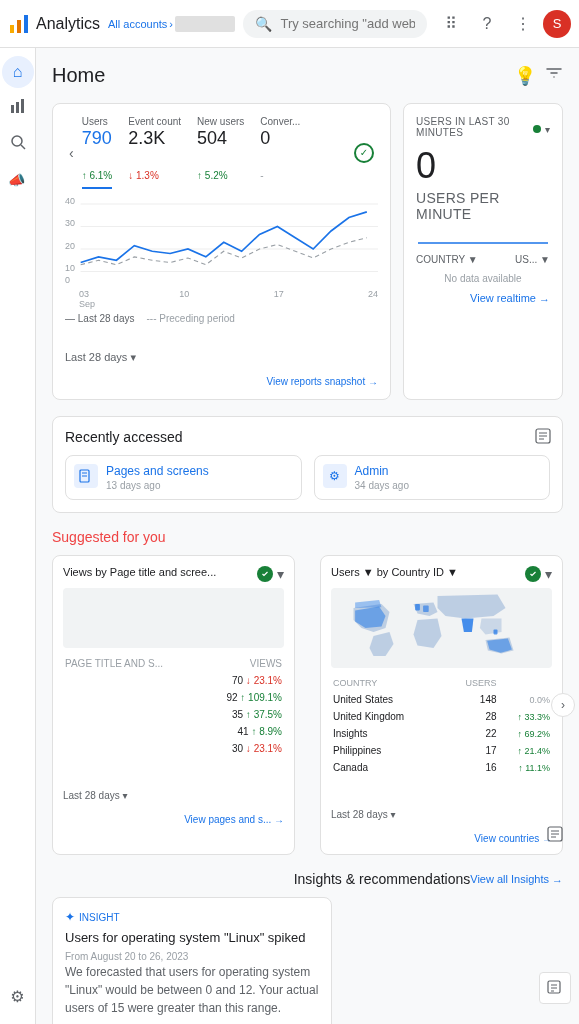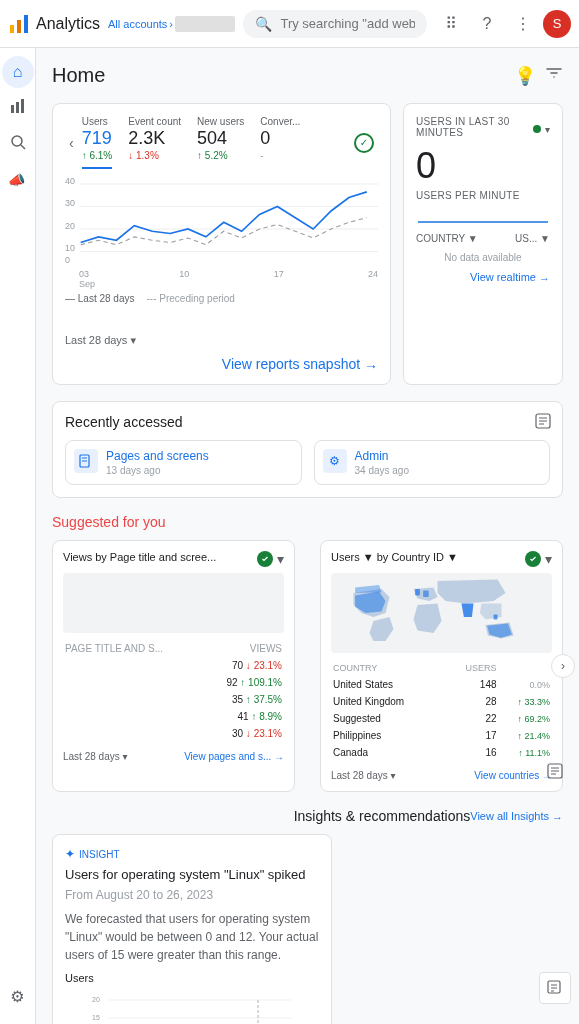--- a/index.html
+++ b/index.html
@@ -46,41 +46,41 @@
     .stats-section { display: flex; gap: 12px; margin-bottom: 16px; }
     .stats-card {
       background: #fff; border-radius: 8px; border: 1px solid #e0e0e0; padding: 12px;
       flex: 1; min-width: 0;
     }
     .stats-tabs { display: flex; gap: 16px; border-bottom: 1px solid #e0e0e0; margin-bottom: 8px; flex-wrap: wrap; }
     .stats-tab { font-size: 11px; color: #5f6368; cursor: pointer; padding-bottom: 6px; display: flex; flex-direction: column; gap: 1px; }
     .stats-tab.active { color: #1a73e8; border-bottom: 2px solid #1a73e8; }
     .stats-tab .tab-value { font-size: 18px; font-weight: 400; color: #202124; }
     .stats-tab.active .tab-value { color: #1a73e8; }
-    .stats-tab .tab-change { font-size: 10px; }
+    .stats-tab .tab-change { font-size: 10px; margin-top: 20px; }
     .stats-tab .tab-change.up { color: #188038; }
     .stats-tab .tab-change.down { color: #d93025; }
     .stats-tab .tab-label { font-size: 10px; color: #5f6368; }
     .nav-arrow { color: #5f6368; font-size: 14px; cursor: pointer; padding: 0 4px; align-self: center; }
 
     .chart-area { height: 90px; position: relative; margin: 4px 0; }
     svg.chart { width: 100%; height: 100%; }
     
     .chart-footer { display: flex; justify-content: space-between; align-items: center; margin-top: 4px; }
     .chart-legend { display: flex; gap: 12px; font-size: 10px; color: #5f6368; align-items: center; }
-    .view-reports { font-size: 14px; color: #1a73e8; cursor: pointer; display: flex; align-items: center; gap: 2px; margin-top: 48px; }
+    .view-reports { font-size: 10px; color: #1a73e8; cursor: pointer; display: flex; align-items: center; gap: 2px; margin-top: 48px; }
 
     
     .realtime-card {
       background: #fff; border-radius: 8px; border: 1px solid #e0e0e0; padding: 12px;
       width: 160px; flex-shrink: 0;
     }
     .realtime-title { font-size: 10px; color: #5f6368; font-weight: 500; text-transform: uppercase; margin-bottom: 4px; letter-spacing: 0.3px; }
     .realtime-value { font-size: 36px; font-weight: 300; color: #202124; line-height: 1.1; }
-    .realtime-sub { font-size: 10px; color: #5f6368; margin-top: 4px; text-transform: uppercase; letter-spacing: 0.3px; }
+    .realtime-sub { font-size: 14px; color: #5f6368; margin-top: 4px; text-transform: uppercase; letter-spacing: 0.3px; }
     .realtime-chart { height: 20px; margin: 6px 0; }
     .realtime-filter { display: flex; justify-content: space-between; align-items: center; font-size: 10px; color: #5f6368; }
     .realtime-filter-item { cursor: pointer; display: flex; align-items: center; gap: 2px; }
     .no-data { font-size: 10px; color: #9aa0a6; text-align: center; margin: 8px 0; }
     .view-realtime { font-size: 11px; color: #1a73e8; cursor: pointer; text-align: right; margin-top: 8px; }
     .realtime-status { display: flex; align-items: center; gap: 4px; }
     .status-dot-green { width: 8px; height: 8px; border-radius: 50%; background: #188038; }
 
     
     .section-title { font-size: 14px; font-weight: 500; color: #202124; margin-bottom: 10px; }
@@ -112,35 +112,35 @@
     .mini-table .down { color: #d93025; }
 
     
     .countries-table { width: 100%; font-size: 10px; }
     .countries-table th { color: #9aa0a6; font-weight: 500; text-align: right; padding: 2px 0; font-size: 9px; }
     .countries-table th:first-child { text-align: left; }
     .countries-table td { padding: 2px 0; text-align: right; }
     .countries-table td:first-child { text-align: left; color: #202124; font-size: 10px; }
 
     .card-footer { display: flex; justify-content: space-between; align-items: center; margin-top: 8px; font-size: 10px; color: #5f6368; }
-    .view-link { color: #1a73e8; cursor: pointer; display: flex; align-items: center; gap: 2px; }
+    .view-link { color: #1a73e8; cursor: pointer; display: flex; align-items: center; gap: 2px; margin-top: 48px; }
 
     .chevron-right-btn { position: absolute; right: -12px; top: 50%; transform: translateY(-50%); width: 24px; height: 24px; border-radius: 50%; background: #fff; border: 1px solid #e0e0e0; display: flex; align-items: center; justify-content: center; cursor: pointer; z-index: 2; font-size: 12px; color: #5f6368; }
 
     
     .insights-section { margin-bottom: 16px; }
     .insights-header { display: flex; justify-content: flex-end; align-items: center; margin-bottom: 10px; }
     .insights-title { font-size: 14px; font-weight: 500; }
     .view-all-insights { font-size: 11px; color: #1a73e8; cursor: pointer; display: flex; align-items: center; gap: 2px; }
 
     .insight-card { background: #fff; border-radius: 8px; border: 1px solid #e0e0e0; padding: 12px; max-width: 280px; }
     .insight-tag { display: flex; align-items: center; gap: 4px; font-size: 10px; color: #1a73e8; font-weight: 500; margin-bottom: 6px; }
     .insight-tag-icon { font-size: 12px; color: #1a73e8; }
     .insight-headline { font-size: 13px; font-weight: 500; color: #202124; margin-bottom: 4px; line-height: 1.3; }
-    .insight-date { font-size: 12px; color: #9aa0a6; margin-bottom: 8px; }
+    .insight-date { font-size: 10px; color: #9aa0a6; margin-bottom: 1px; }
     .insight-body { font-size: 12px; color: #5f6368; line-height: 1.5; margin-bottom: 8px; }
     .insight-chart { height: 80px; position: relative; margin: 8px 0; }
   </style>
 </head>
 <body>
 
 <nav class="top-nav">
   <div class="nav-logo">
     <svg class="logo-icon" viewBox="0 0 22 22" fill="none">
       <rect x="2" y="12" width="4" height="8" fill="#F9AB00"></rect>
@@ -210,21 +210,21 @@
   </div>
 
   <div class="stats-section">
 
     <div class="stats-card">
       <div style="display:flex;align-items:center;gap:4px;margin-bottom:6px;">
         <span class="nav-arrow">‹</span>
         <div class="stats-tabs" style="border-bottom:none;margin:0;">
           <div class="stats-tab active">
             <span class="tab-label">Users</span>
-            <span class="tab-value">719</span>
+            <span class="tab-value">790</span>
             <span class="tab-change up">↑ 6.1%</span>
           </div>
           <div class="stats-tab">
             <span class="tab-label">Event count</span>
             <span class="tab-value" style="font-size:18px;color:#202124;">2.3K</span>
             <span class="tab-change down">↓ 1.3%</span>
           </div>
           <div class="stats-tab">
             <span class="tab-label">New users</span>
             <span class="tab-value" style="font-size:18px;color:#202124;">504</span>
@@ -453,21 +453,21 @@
               <td>United States</td>
               <td>148</td>
               <td style="color:#9aa0a6;font-size:9px;">0.0%</td>
             </tr>
             <tr>
               <td>United Kingdom</td>
               <td>28</td>
               <td style="color:#188038;font-size:9px;">↑ 33.3%</td>
             </tr>
             <tr>
-              <td>Suggested</td>
+              <td>Insights</td>
               <td>22</td>
               <td style="color:#188038;font-size:9px;">↑ 69.2%</td>
             </tr>
             <tr>
               <td>Philippines</td>
               <td>17</td>
               <td style="color:#188038;font-size:9px;">↑ 21.4%</td>
             </tr>
             <tr>
               <td>Canada</td>

